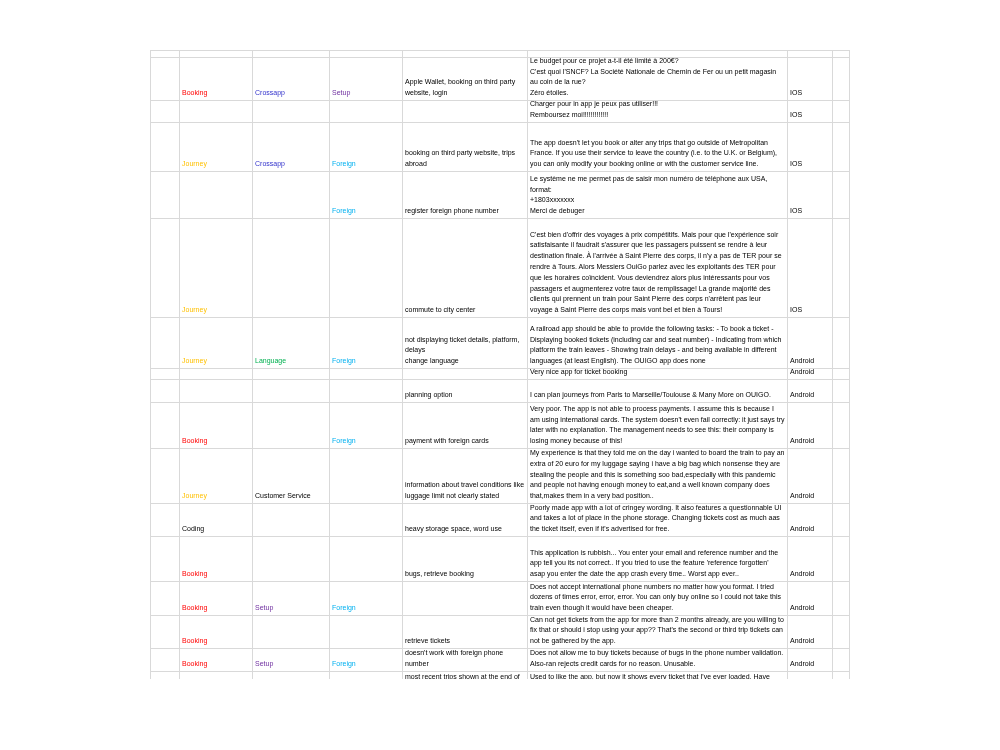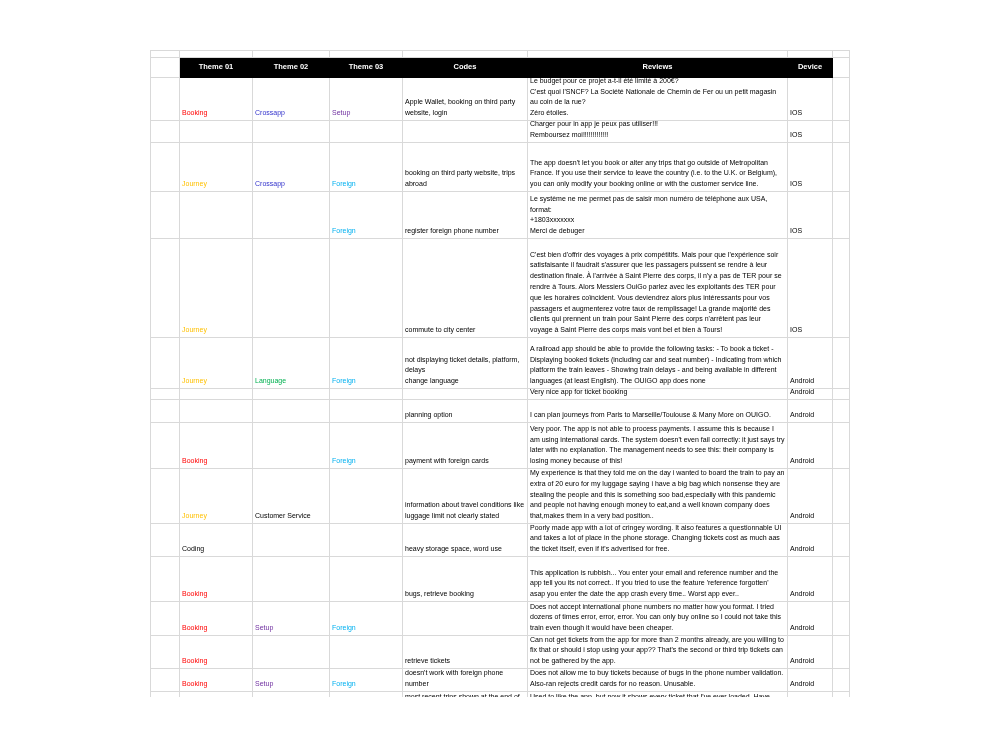--- a/index.html
+++ b/index.html
@@ -46,30 +46,20 @@
     <div class="cell" style="width:30px;"></div>
     <div class="cell" style="width:73px;"></div>
     <div class="cell" style="width:77px;"></div>
     <div class="cell" style="width:73px;"></div>
     <div class="cell" style="width:125px;"></div>
     <div class="cell" style="width:260px;"></div>
     <div class="cell" style="width:45px;"></div>
     <div class="cell" style="width:17px;"></div>
   </div>
 
-  <div class="row header-row" style="height:20px;">
-    <div class="cell white" style="width:30px;"></div>
-    <div class="cell" style="width:73px;">Theme 01</div>
-    <div class="cell" style="width:77px;">Theme 02</div>
-    <div class="cell" style="width:73px;">Theme 03</div>
-    <div class="cell" style="width:125px;">Codes</div>
-    <div class="cell" style="width:260px;">Reviews</div>
-    <div class="cell" style="width:45px;">Device</div>
-    <div class="cell white" style="width:17px;"></div>
-  </div>
 
   <div id="rows">
       <div class="row" style="height: 43px;">
         <div class="cell" style="width: 30px;"></div>
         <div class="cell" style="width: 73px;">
           <span class="txt" style="color: rgb(255, 0, 0);">Booking</span>
         </div>
         <div class="cell" style="width: 77px;">
           <span class="txt" style="color: rgb(51, 51, 204);">Crossapp</span>
         </div>

